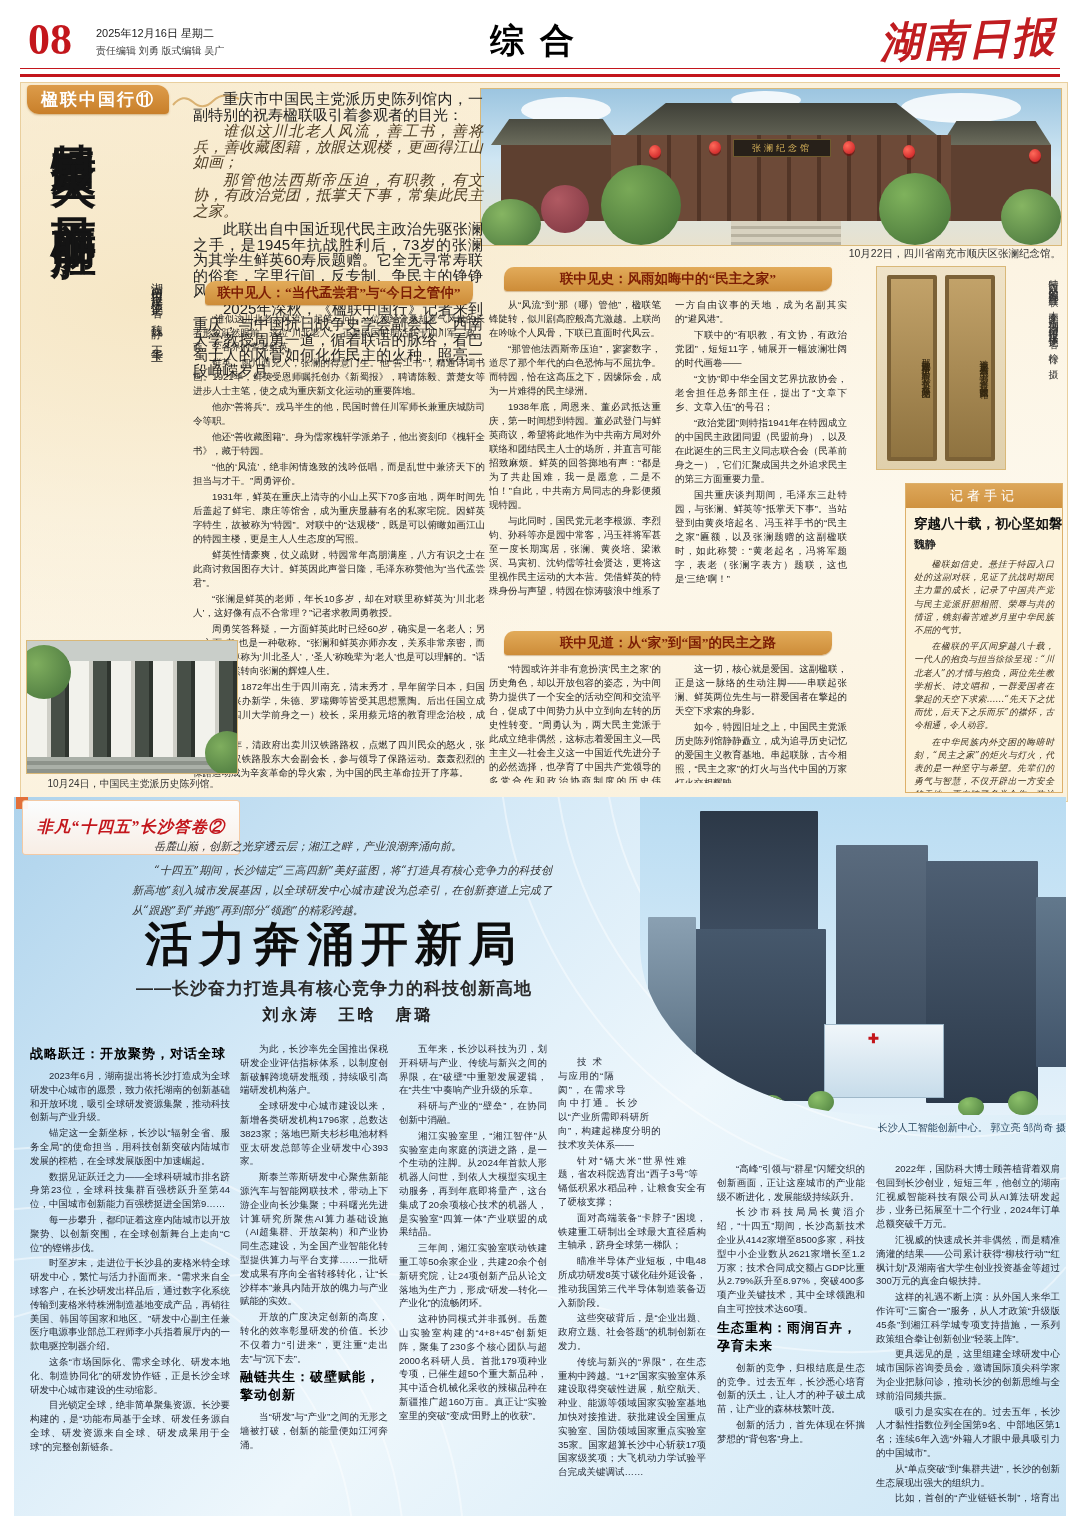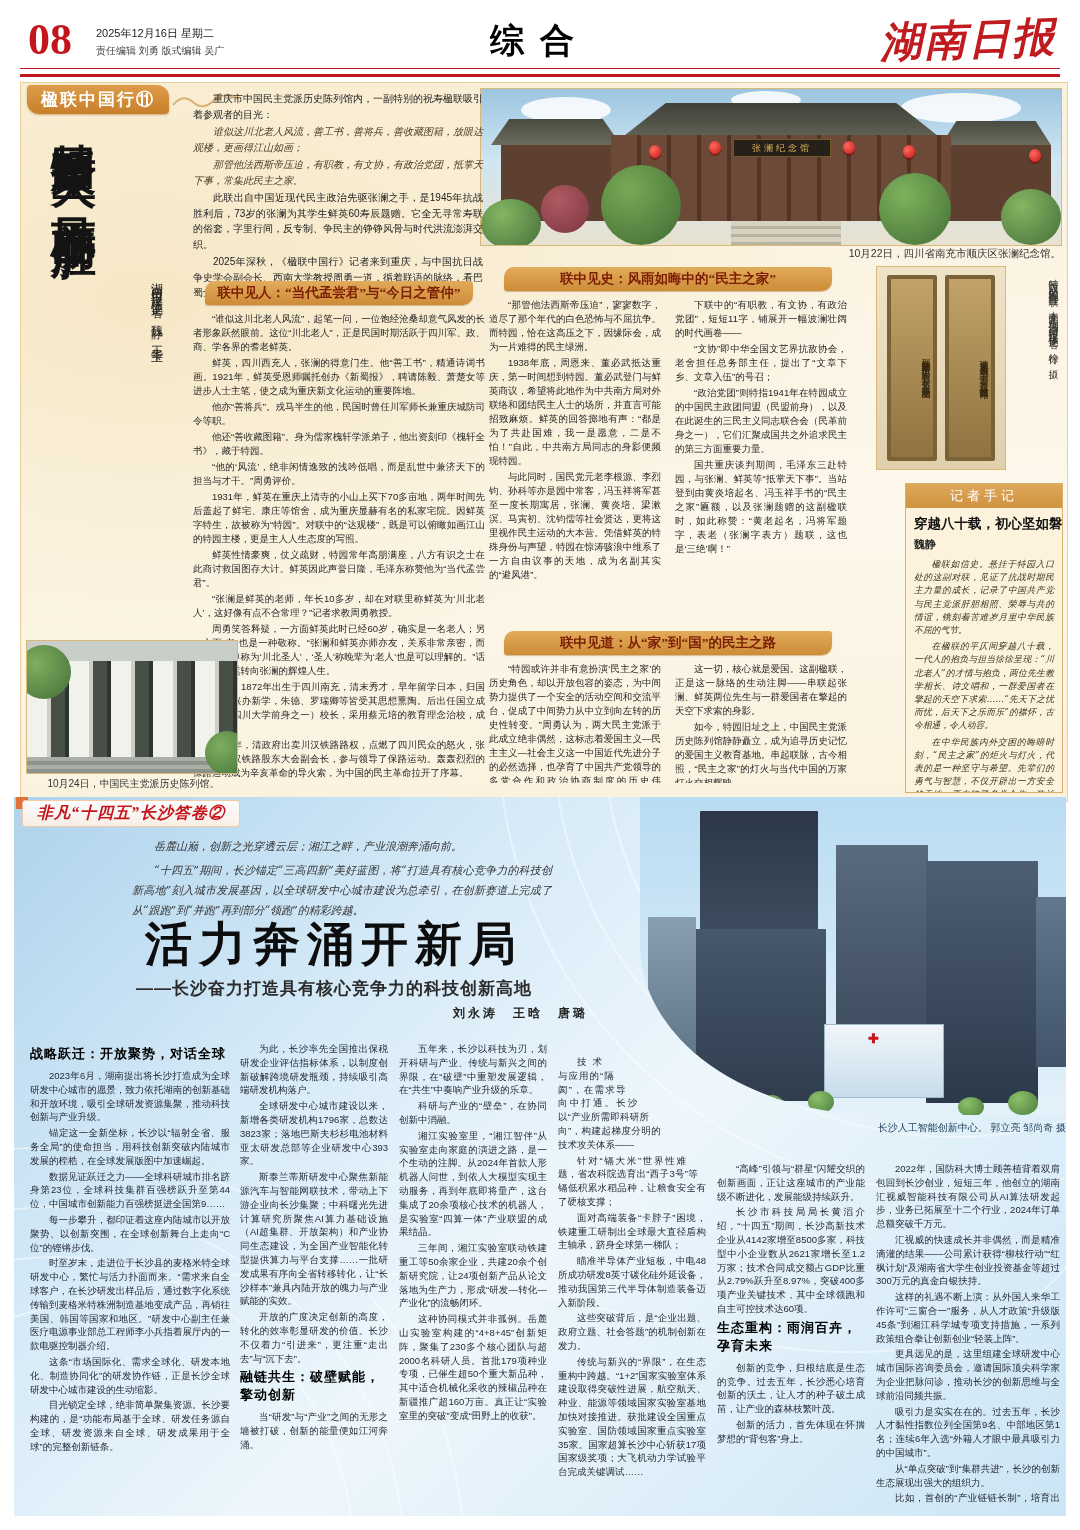--- a/index.html
+++ b/index.html
@@ -34,21 +34,21 @@
   .roof-side{position:absolute;background:linear-gradient(180deg,#4a4b41,#6b6c5c);clip-path:polygon(0 100%,14% 0,86% 0,100% 100%);}
   .facade{position:absolute;left:130px;top:46px;width:340px;height:86px;background:repeating-linear-gradient(90deg,#6d4a38 0 26px,#523527 26px 30px);}
   .facade2{position:absolute;background:#5e4030;}
   .plaque{position:absolute;left:252px;top:50px;width:96px;height:16px;background:#272019;color:#d8b35a;font-size:9px;text-align:center;line-height:16px;letter-spacing:3px;border:1px solid #6f5a2e;}
   .lantern{position:absolute;width:12px;height:13px;background:radial-gradient(circle at 35% 35%,#ff6a5a,#c3161c);border-radius:50%;box-shadow:0 2px 0 rgba(120,10,10,.6);}
   .bush{position:absolute;border-radius:50%;}
   .steps{position:absolute;left:250px;top:132px;width:110px;height:24px;background:repeating-linear-gradient(180deg,#d8d2c0 0 5px,#b8b2a0 5px 8px);}
   .p-hall-cap{left:640px;top:164px;width:400px;text-align:right;font-size:10.5px;color:#333;}
   
   .a1intro{left:172px;top:8px;width:290px;}
-  .a1intro p{margin:0 0 2px;font-size:10px;line-height:15.5px;text-align:justify;text-indent:2em;color:#222;}
+  .a1intro p{margin:0 0 2px;font-size:15px;line-height:15.5px;text-align:justify;text-indent:2em;color:#222;}
   p.kai{font-family:"DejaVu Serif",serif;font-style:italic;color:#4a3a22;}
   
   .banner{display:block;margin:0 auto 7px;width:88%;text-align:center;background:linear-gradient(180deg,#e2ab5a,#cd8c38);
     color:#7c1d05;font-weight:bold;font-size:13.5px;font-family:"Liberation Serif",serif;padding:3px 6px;border-radius:10px 3px 10px 3px;box-shadow:0 1px 1px rgba(140,80,10,.35);}
   .a1col p, .cols2 p{margin:0 0 2px;font-size:9.5px;line-height:14px;text-align:justify;text-indent:2em;color:#262626;}
   .a1col{left:172px;top:198px;width:292px;height:502px;overflow:hidden;}
   .a1mid{left:468px;top:184px;width:358px;height:356px;overflow:hidden;}
   .a1mid2{left:468px;top:548px;width:358px;height:152px;overflow:hidden;}
   .cols2{columns:2;column-gap:14px;height:100%;overflow:hidden;}
   
@@ -67,27 +67,27 @@
   .pillars{position:absolute;left:0;top:20px;width:210px;height:96px;
     background:repeating-linear-gradient(90deg,#f2f2ec 0 20px,#cfcfc7 20px 24px,#474f47 24px 38px,#2e342e 38px 42px);}
   .p-museum-base{position:absolute;left:0;bottom:0;width:210px;height:16px;background:repeating-linear-gradient(180deg,#aab0a8 0 4px,#8d938b 4px 8px);}
   .p-museum-plant{position:absolute;border-radius:50%;background:radial-gradient(circle at 35% 35%,#7fae5e,#44703a);}
   .p-museum-cap{left:0px;top:694px;width:225px;text-align:center;font-size:10px;color:#333;}
 
   
   #art2{left:14px;top:797px;width:1052px;height:719px;overflow:hidden;
     background:linear-gradient(135deg,#aed3ec 0%,#d4e9f7 28%,#eef7fc 55%,#cbe5f5 100%);}
   .a2badge{left:8px;top:3px;background:linear-gradient(180deg,rgba(255,255,255,.95),rgba(255,240,228,.9));border:1px solid #f3c9a4;
-    color:#c3161c;font-weight:900;font-size:16px;font-family:"Liberation Serif",serif;font-style:italic;padding:2px 14px;border-radius:3px;letter-spacing:1px;}
+    color:#c3161c;font-weight:900;font-size:16px;font-family:"Liberation Serif",serif;font-style:italic;padding:16px 14px;border-radius:3px;letter-spacing:1px;}
   .a2corner{left:2px;top:0px;width:12px;height:12px;background:#e2703a;}
   .a2intro{left:118px;top:40px;width:420px;}
   .a2intro p{margin:0 0 4px;font-size:11px;line-height:20px;text-align:justify;text-indent:2em;color:#333;font-family:"DejaVu Serif",serif;font-style:italic;}
   .a2head{left:90px;top:116px;width:460px;text-align:center;font-size:47px;font-weight:900;letter-spacing:7px;color:#0d0d0d;}
   .a2sub{left:50px;top:180px;width:540px;text-align:center;font-size:17px;font-weight:bold;color:#2b2b2b;letter-spacing:1px;}
-  .a2byline{left:34px;top:208px;width:540px;text-align:right;font-size:12px;font-weight:bold;color:#222;letter-spacing:3px;}
+  .a2byline{left:64px;top:208px;width:540px;text-align:center;font-size:16px;font-weight:bold;color:#222;letter-spacing:3px;}
   
   .p-city{left:626px;top:0px;width:426px;height:318px;overflow:hidden;border-bottom-left-radius:240px 170px;
     background:linear-gradient(180deg,#b9dcf2 0%,#d3e9f7 60%,#e4f1fa 100%);}
   .tower{position:absolute;border-radius:1px;}
   .win{background-image:repeating-linear-gradient(90deg,rgba(255,255,255,.16) 0 2px,rgba(0,0,0,0) 2px 7px),repeating-linear-gradient(180deg,rgba(255,255,255,.07) 0 3px,rgba(0,0,0,0) 3px 9px);}
   .podium{position:absolute;left:185px;top:228px;width:118px;height:72px;background:linear-gradient(180deg,#f0f6fa,#c7dcea);box-shadow:0 0 0 1px #9fb8c9;}
   .helipad{position:absolute;left:228px;top:234px;color:#c3161c;font-size:13px;font-weight:900;}
   .treerow{position:absolute;border-radius:50%;background:radial-gradient(circle at 35% 30%,#8cc06a,#4c7e3e);}
   .p-city-cap{left:660px;top:324px;width:392px;text-align:right;font-size:10px;color:#23425c;}
   
@@ -173,20 +173,21 @@
         <p>周勇笑答释疑，一方面鲜英此时已经60岁，确实是一名老人；另一方面“老”也是一种敬称。“张澜和鲜英亦师亦友，关系非常亲密，而且张澜被尊称为‘川北圣人’，‘圣人’称晚辈为‘老人’也是可以理解的。”话题由此自然转向张澜的辉煌人生。</p>
         <p>张澜，1872年出生于四川南充，清末秀才，早年留学日本，归国后在川北兴办新学，朱德、罗瑞卿等皆受其思想熏陶。后出任国立成都大学（四川大学前身之一）校长，采用蔡元培的教育理念治校，成效斐然。</p>
         <p>1911年，清政府出卖川汉铁路路权，点燃了四川民众的怒火，张澜作为川汉铁路股东大会副会长，参与领导了保路运动。轰轰烈烈的保路运动成为辛亥革命的导火索，为中国的民主革命拉开了序幕。</p>
         <p>1915年底袁世凯复辟称帝，蔡锷在云南发起护国运动，张澜等立即在四川响应。护国运动胜利后，蔡锷推荐其任嘉陵道道尹，并赞其为“今日之管仲”。后任民国四川省省长期间，他的家人仍在南充乡下务农，无一人获得特殊关照。</p>
       </div>
   </div>
 
   <div class="abs a1mid">
     <span class="banner">联中见史：风雨如晦中的“民主之家”</span>
     <div class="cols2">
+        <p>从“风流”到“那（哪）管他”，楹联笔锋陡转，似川剧高腔般高亢激越。上联尚在吟咏个人风骨，下联已直面时代风云。</p>
         <p>“那管他法西斯帝压迫”，寥寥数字，道尽了那个年代的白色恐怖与不屈抗争。而特园，恰在这高压之下，因缘际会，成为一片难得的民主绿洲。</p>
         <p>1938年底，周恩来、董必武抵达重庆，第一时间想到特园。董必武登门与鲜英商议，希望将此地作为中共南方局对外联络和团结民主人士的场所，并直言可能招致麻烦。鲜英的回答掷地有声：“都是为了共赴国难，我一是愿意，二是不怕！”自此，中共南方局同志的身影便频现特园。</p>
         <p>与此同时，国民党元老李根源、李烈钧、孙科等亦是园中常客，冯玉祥将军甚至一度长期寓居，张澜、黄炎培、梁漱溟、马寅初、沈钧儒等社会贤达，更将这里视作民主运动的大本营。凭借鲜英的特殊身份与声望，特园在惊涛骇浪中维系了一方自由议事的天地，成为名副其实的“避风港”。</p>
         <p>下联中的“有职教，有文协，有政治党团”，短短11字，铺展开一幅波澜壮阔的时代画卷——</p>
         <p>“文协”即中华全国文艺界抗敌协会，老舍担任总务部主任，提出了“文章下乡、文章入伍”的号召；</p>
         <p>“政治党团”则特指1941年在特园成立的中国民主政团同盟（民盟前身），以及在此诞生的三民主义同志联合会（民革前身之一），它们汇聚成国共之外追求民主的第三方面重要力量。</p>
         <p>国共重庆谈判期间，毛泽东三赴特园，与张澜、鲜英等“抵掌天下事”。当站登到由黄炎培起名、冯玉祥手书的“民主之家”匾额，以及张澜题赠的这副楹联时，如此称赞：“黄老起名，冯将军题字，表老（张澜字表方）题联，这也是‘三绝’啊！”</p>
       </div>
   </div>
 

